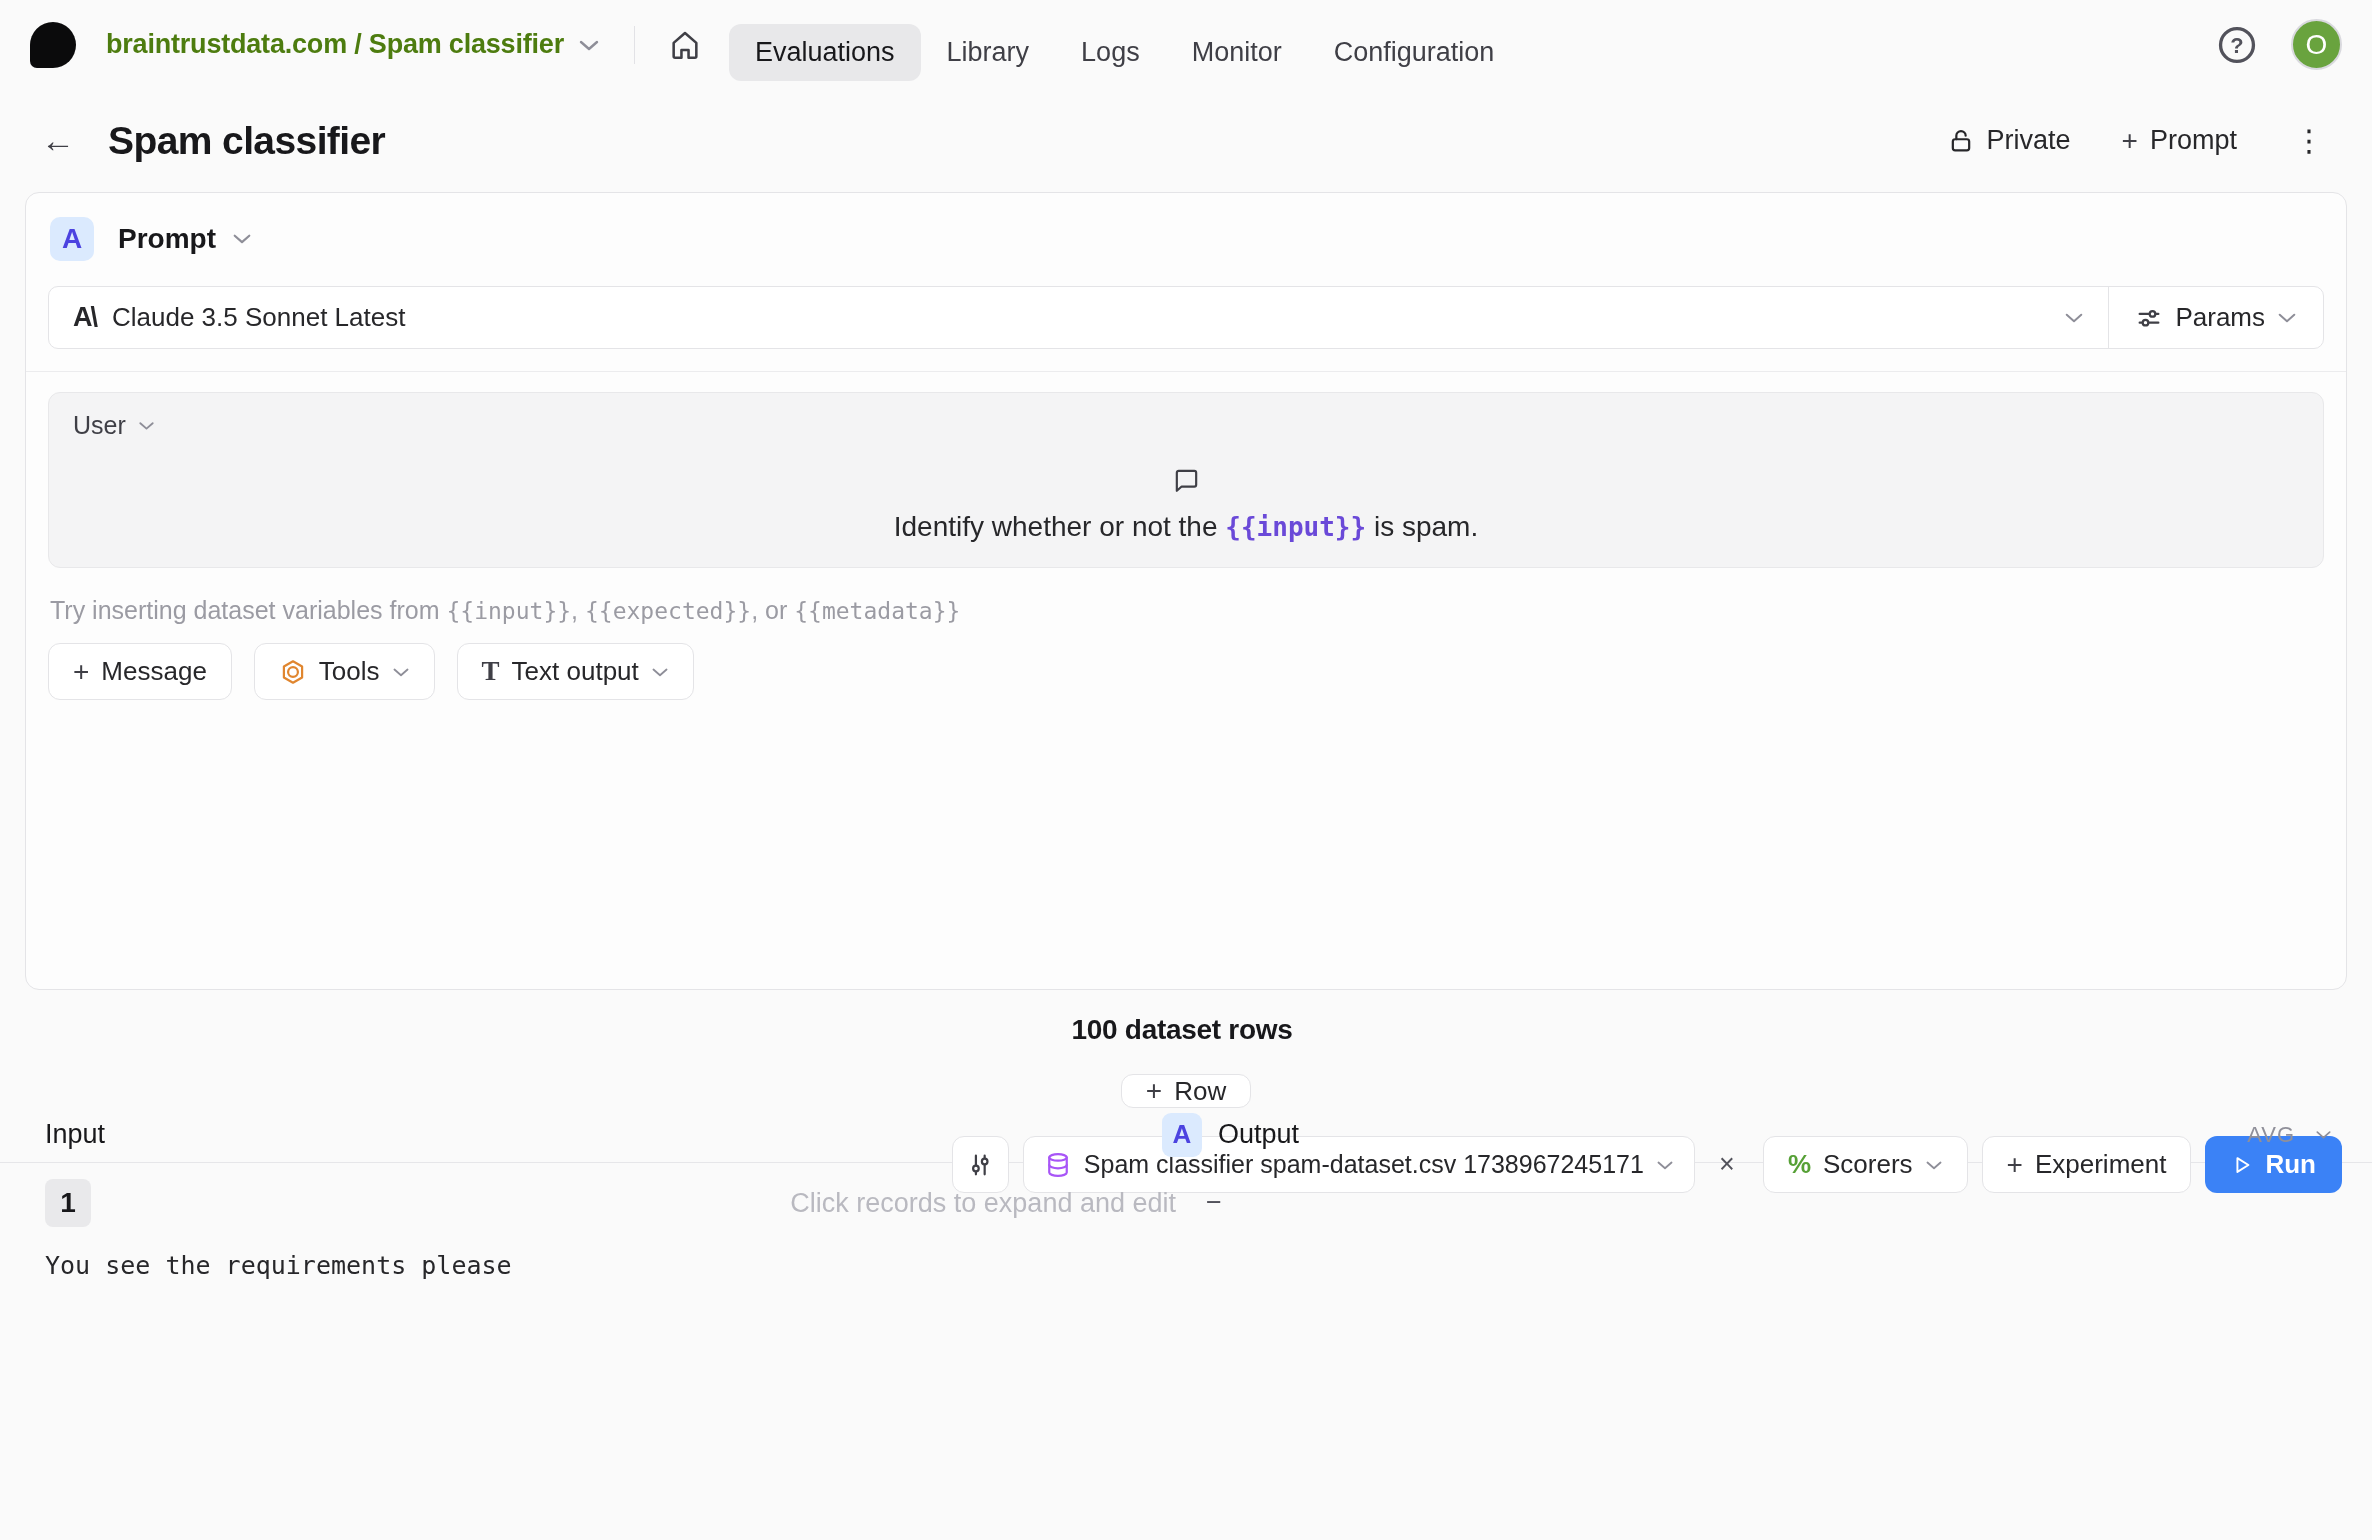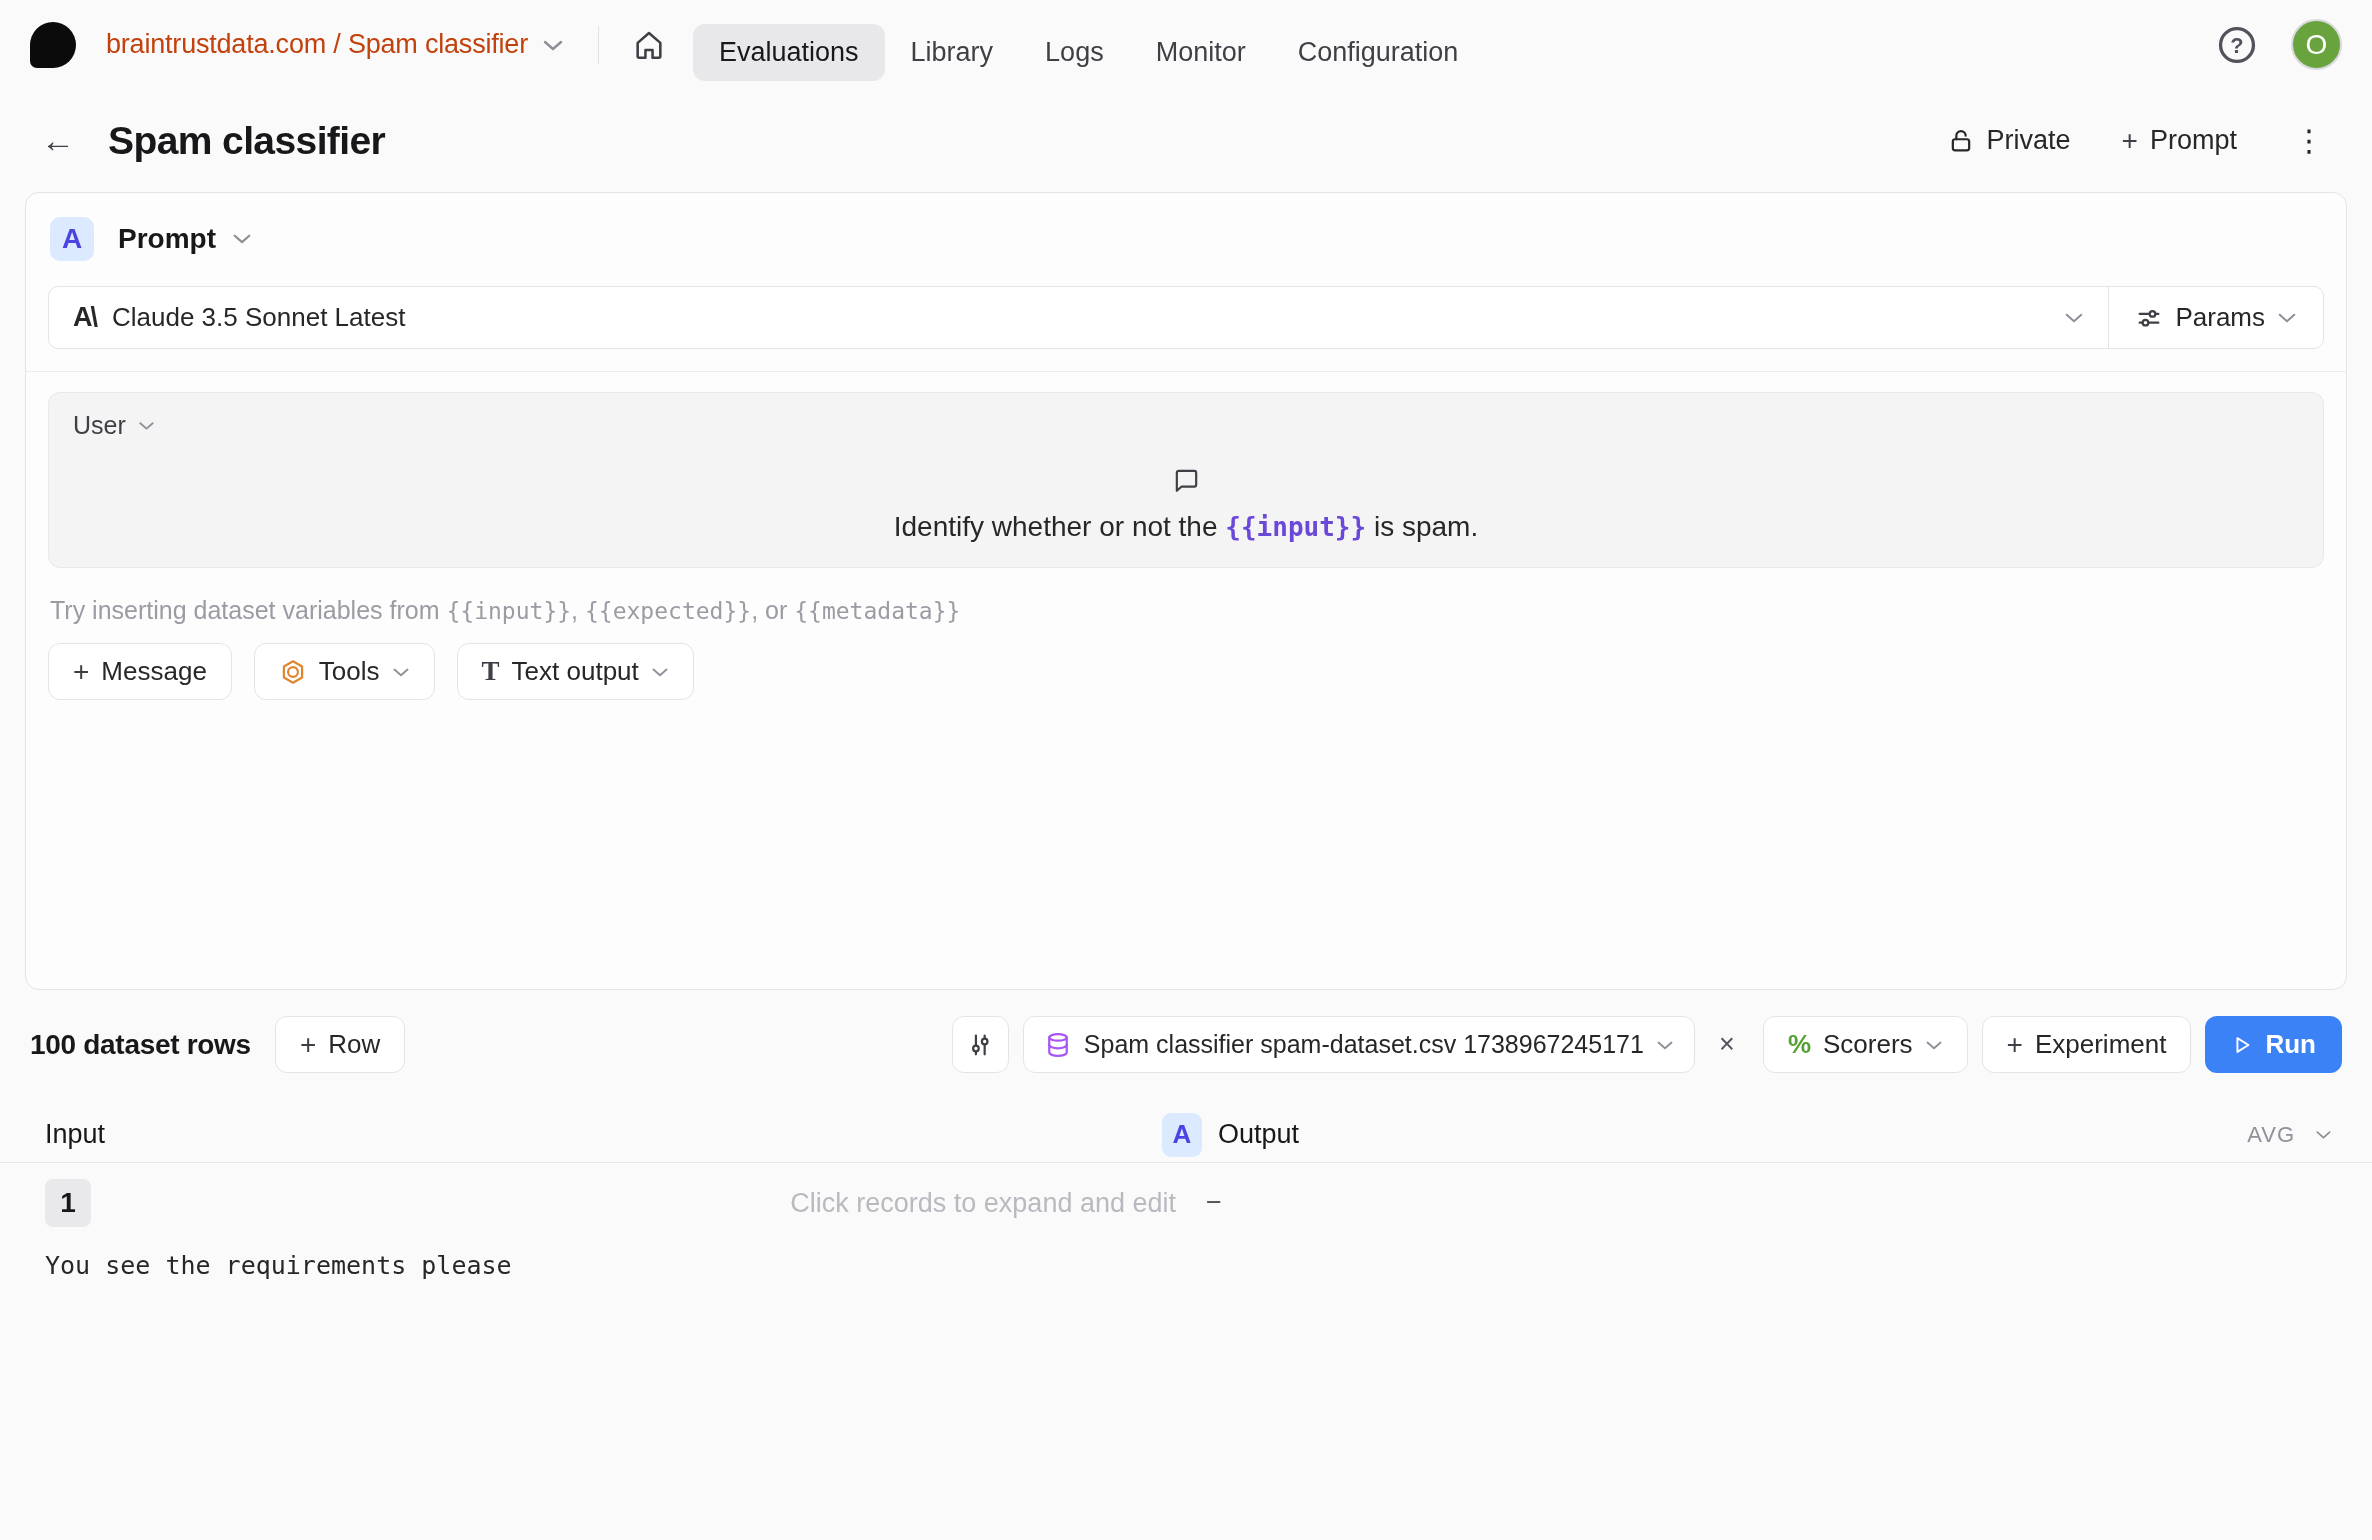--- a/index.html
+++ b/index.html
@@ -3,21 +3,21 @@
 <meta charset="utf-8">
 <style>
   * { margin:0; padding:0; box-sizing:border-box; }
   html,body { width:2372px; height:1540px; background:#fafafa; font-family:"Liberation Sans", sans-serif; color:#18181b; overflow:hidden; }
   .mono { font-family:"DejaVu Sans Mono","Liberation Mono",monospace; }
 
   
   .topnav { height:89px; display:flex; align-items:center; padding:0 30px; }
   .logo { width:46px; height:46px; background:#0b0b0c; border-radius:50% 50% 50% 15%; flex:0 0 auto; }
   .crumb { display:flex; align-items:center; gap:14px; margin-left:30px; cursor:pointer; }
-  .crumb-text { font-size:27px; font-weight:400; color:#c2410c; letter-spacing:-0.2px; }
+  .crumb-text { font-size:27px; font-weight:700; color:#4d7c0f; letter-spacing:-0.2px; }
   .chev { color:#8e8e98; flex:0 0 auto; }
   .vdiv { width:1px; height:38px; background:#e2e2e6; margin:0 28px 0 34px; }
   .home-btn { width:44px; height:44px; display:flex; align-items:center; justify-content:center; color:#3f3f46; margin-right:22px; cursor:pointer; }
   .tabs { display:flex; align-items:center; }
   .tab { font-size:27px; color:#3f3f46; padding:0 26px; height:57px; display:flex; align-items:center; border-radius:12px; cursor:pointer; white-space:nowrap;margin-top:16px; }
   .tab.active { background:#e8e8ea; color:#18181b; font-weight:500; }
   .topnav-right { margin-left:auto; display:flex; align-items:center; gap:32px; }
   .help-btn { width:44px; height:44px; display:flex; align-items:center; justify-content:center; color:#52525b; cursor:pointer; }
   .avatar { width:51px; height:51px; border-radius:50%; background:#69a33e; border:2px solid #d9d9de; color:#fff; font-size:28px; font-weight:500; display:flex; align-items:center; justify-content:center; cursor:pointer; }
 
@@ -54,21 +54,21 @@
 
   .helper { margin:28px 24px 0 24px; font-size:25px; color:#9b9ba3; }
   .helper .mono { font-size:23px; }
 
   .btn-row { margin:18px 22px 0 22px; display:flex; gap:22px; }
   .btn { height:57px; border:1px solid #e4e4e7; border-radius:12px; background:#fff; display:flex; align-items:center; gap:12px; padding:0 24px; font-size:26px; color:#27272a; cursor:pointer; white-space:nowrap; }
   .plus-glyph { font-size:28px; color:#3f3f46; }
   .t-glyph { font-family:"Liberation Serif",serif; font-size:27px; font-weight:600; color:#3f3f46; }
 
   
-  .databar { margin:24px 30px 0 30px; height:61px; display:flex; align-items:center; gap:16px; }
+  .databar { margin:24px 30px 0 30px; height:61px; display:flex; align-items:center; gap:28px;flex-direction:column; }
   .rows-count { font-size:28px; font-weight:650; letter-spacing:-0.3px; margin-right:8px; white-space:nowrap; }
   .databar-right { margin-left:auto; display:flex; align-items:center; gap:14px; }
   .icon-btn { width:57px; height:57px; border:1px solid #e4e4e7; border-radius:12px; background:#fff; display:flex; align-items:center; justify-content:center; color:#3f3f46; cursor:pointer; }
   .dataset-select { height:57px; border:1px solid #e4e4e7; border-radius:12px; background:#fff; display:flex; align-items:center; gap:12px; padding:0 20px; cursor:pointer; }
   .dataset-name { font-size:25px; color:#27272a; white-space:nowrap; }
   .x-btn { width:44px; height:44px; display:flex; align-items:center; justify-content:center; font-size:27px; color:#52525b; cursor:pointer; margin-left:-4px; }
   .pct-glyph { font-size:26px; font-weight:700; color:#56a036; }
   .run-btn { height:57px; border-radius:12px; background:#3b82f6; color:#fff; display:flex; align-items:center; gap:12px; padding:0 26px; font-size:26px; font-weight:600; cursor:pointer; }
 
   

